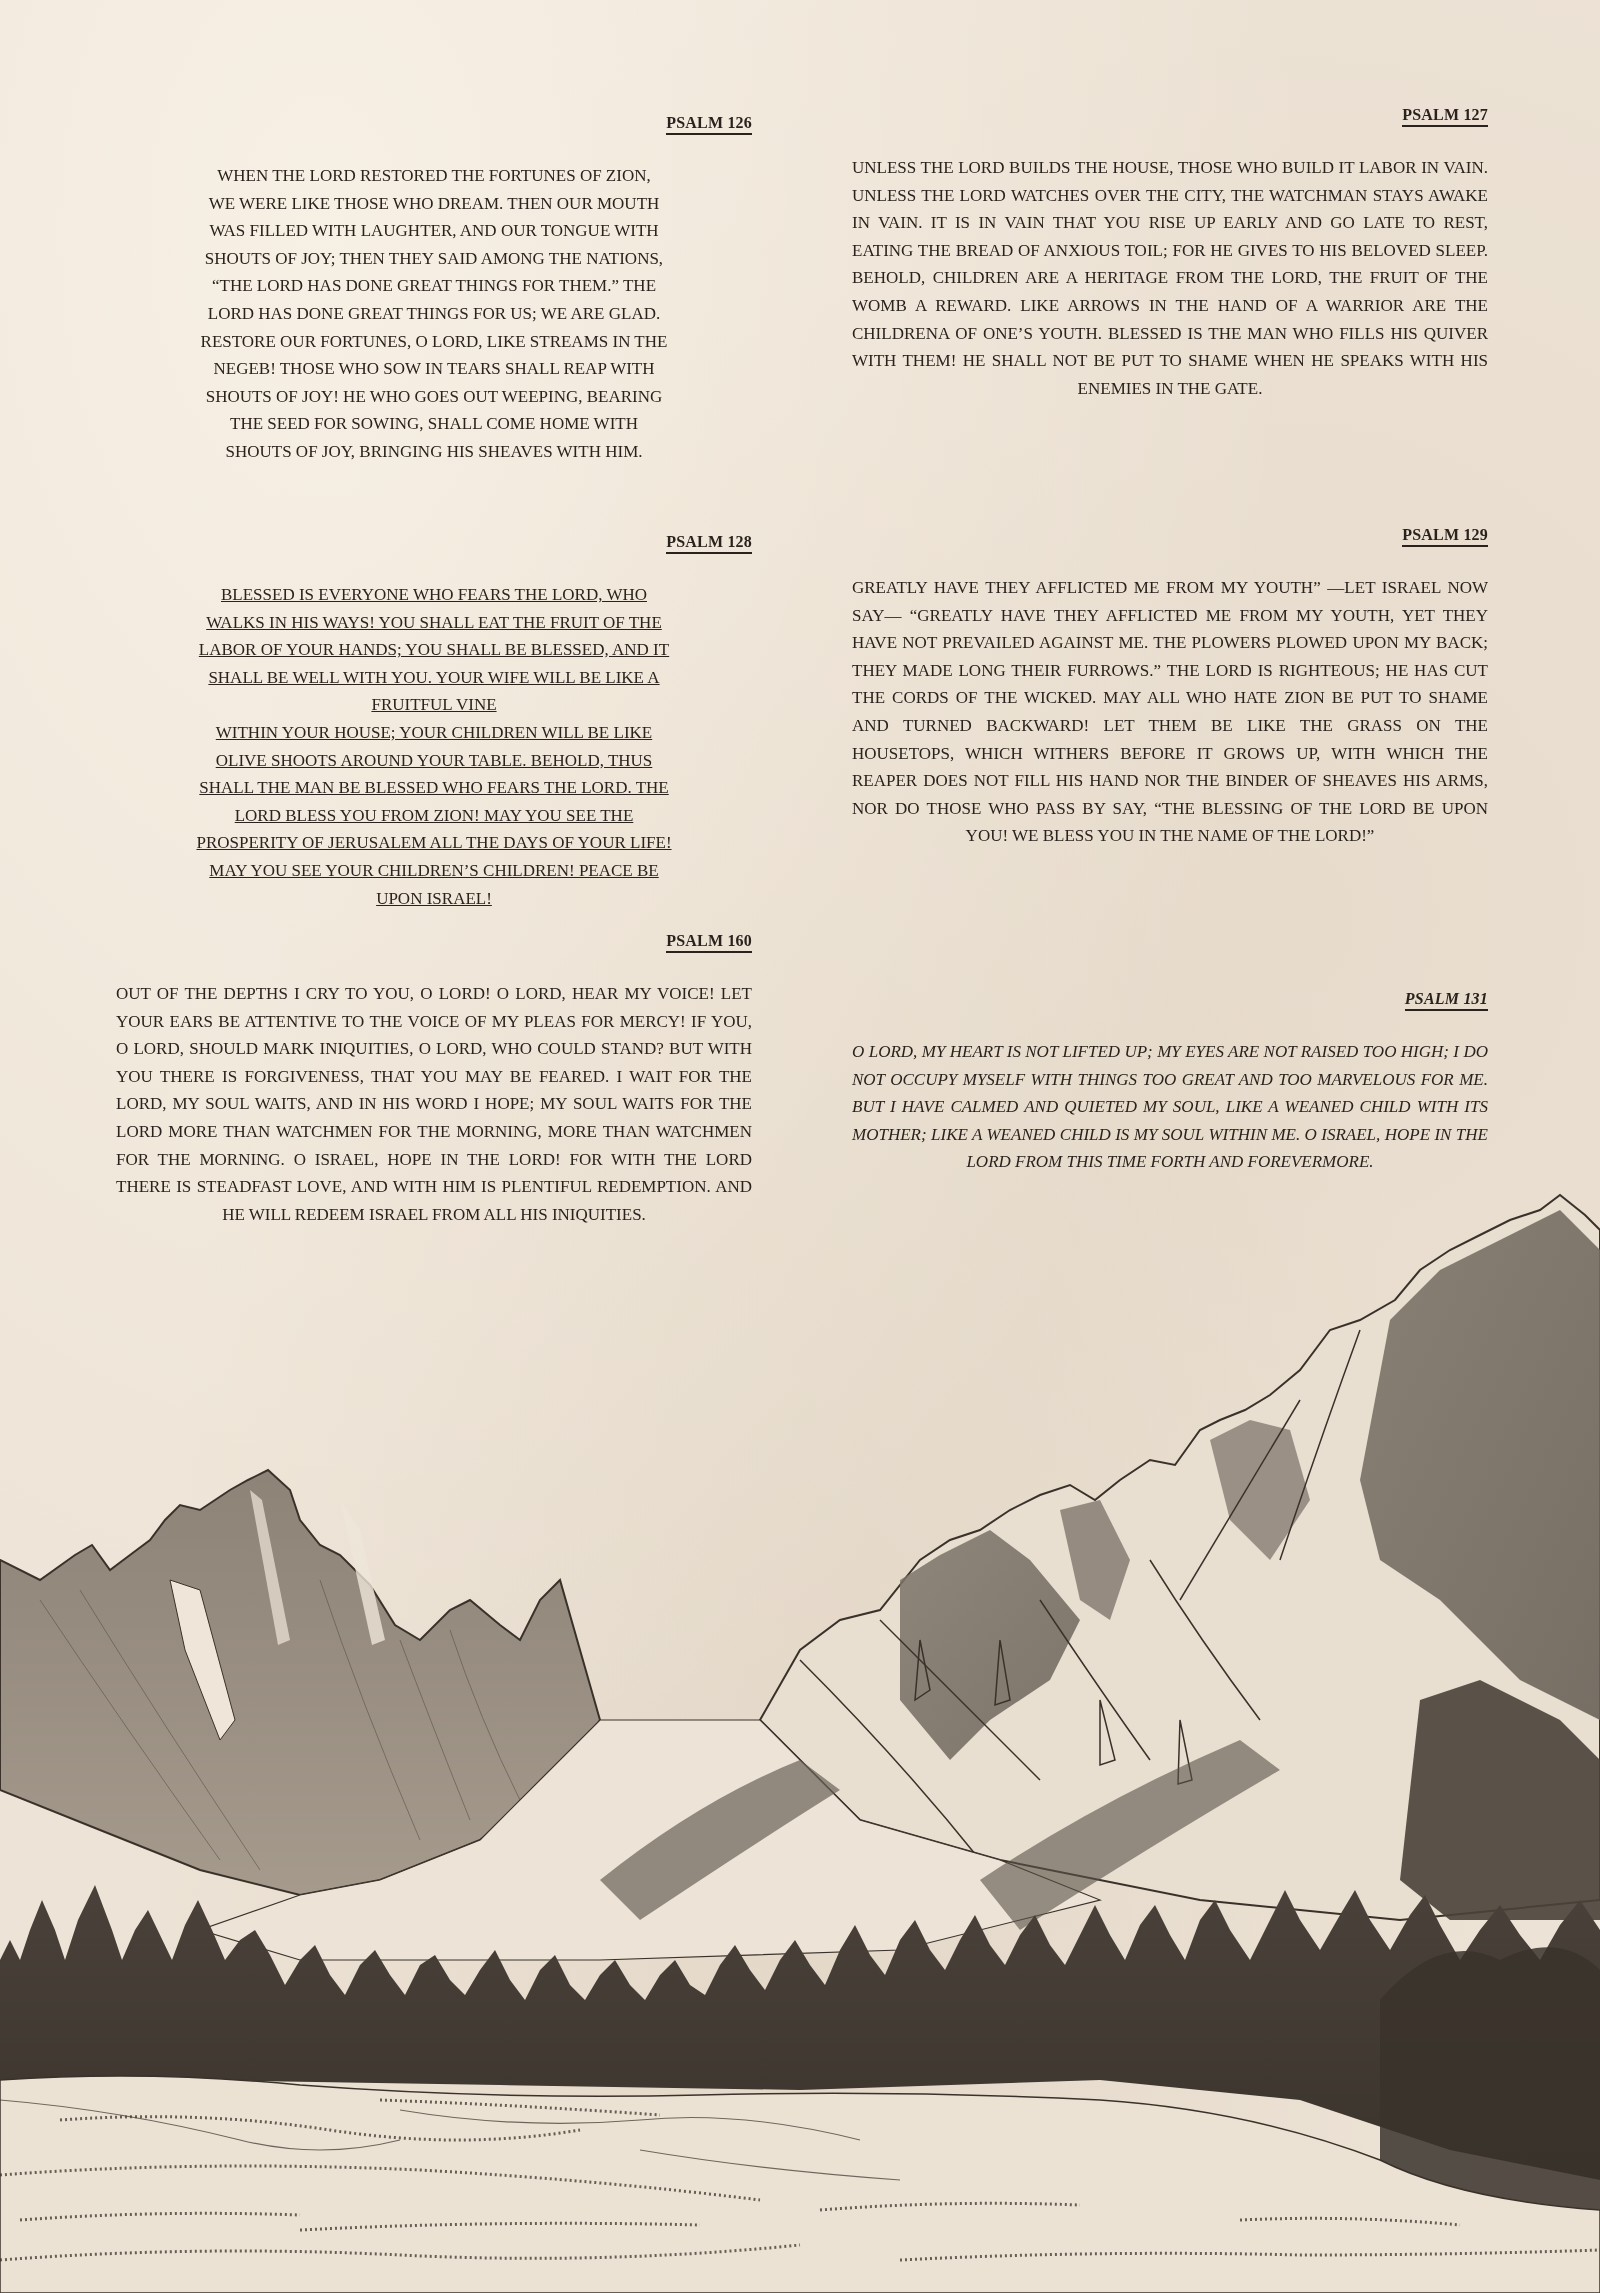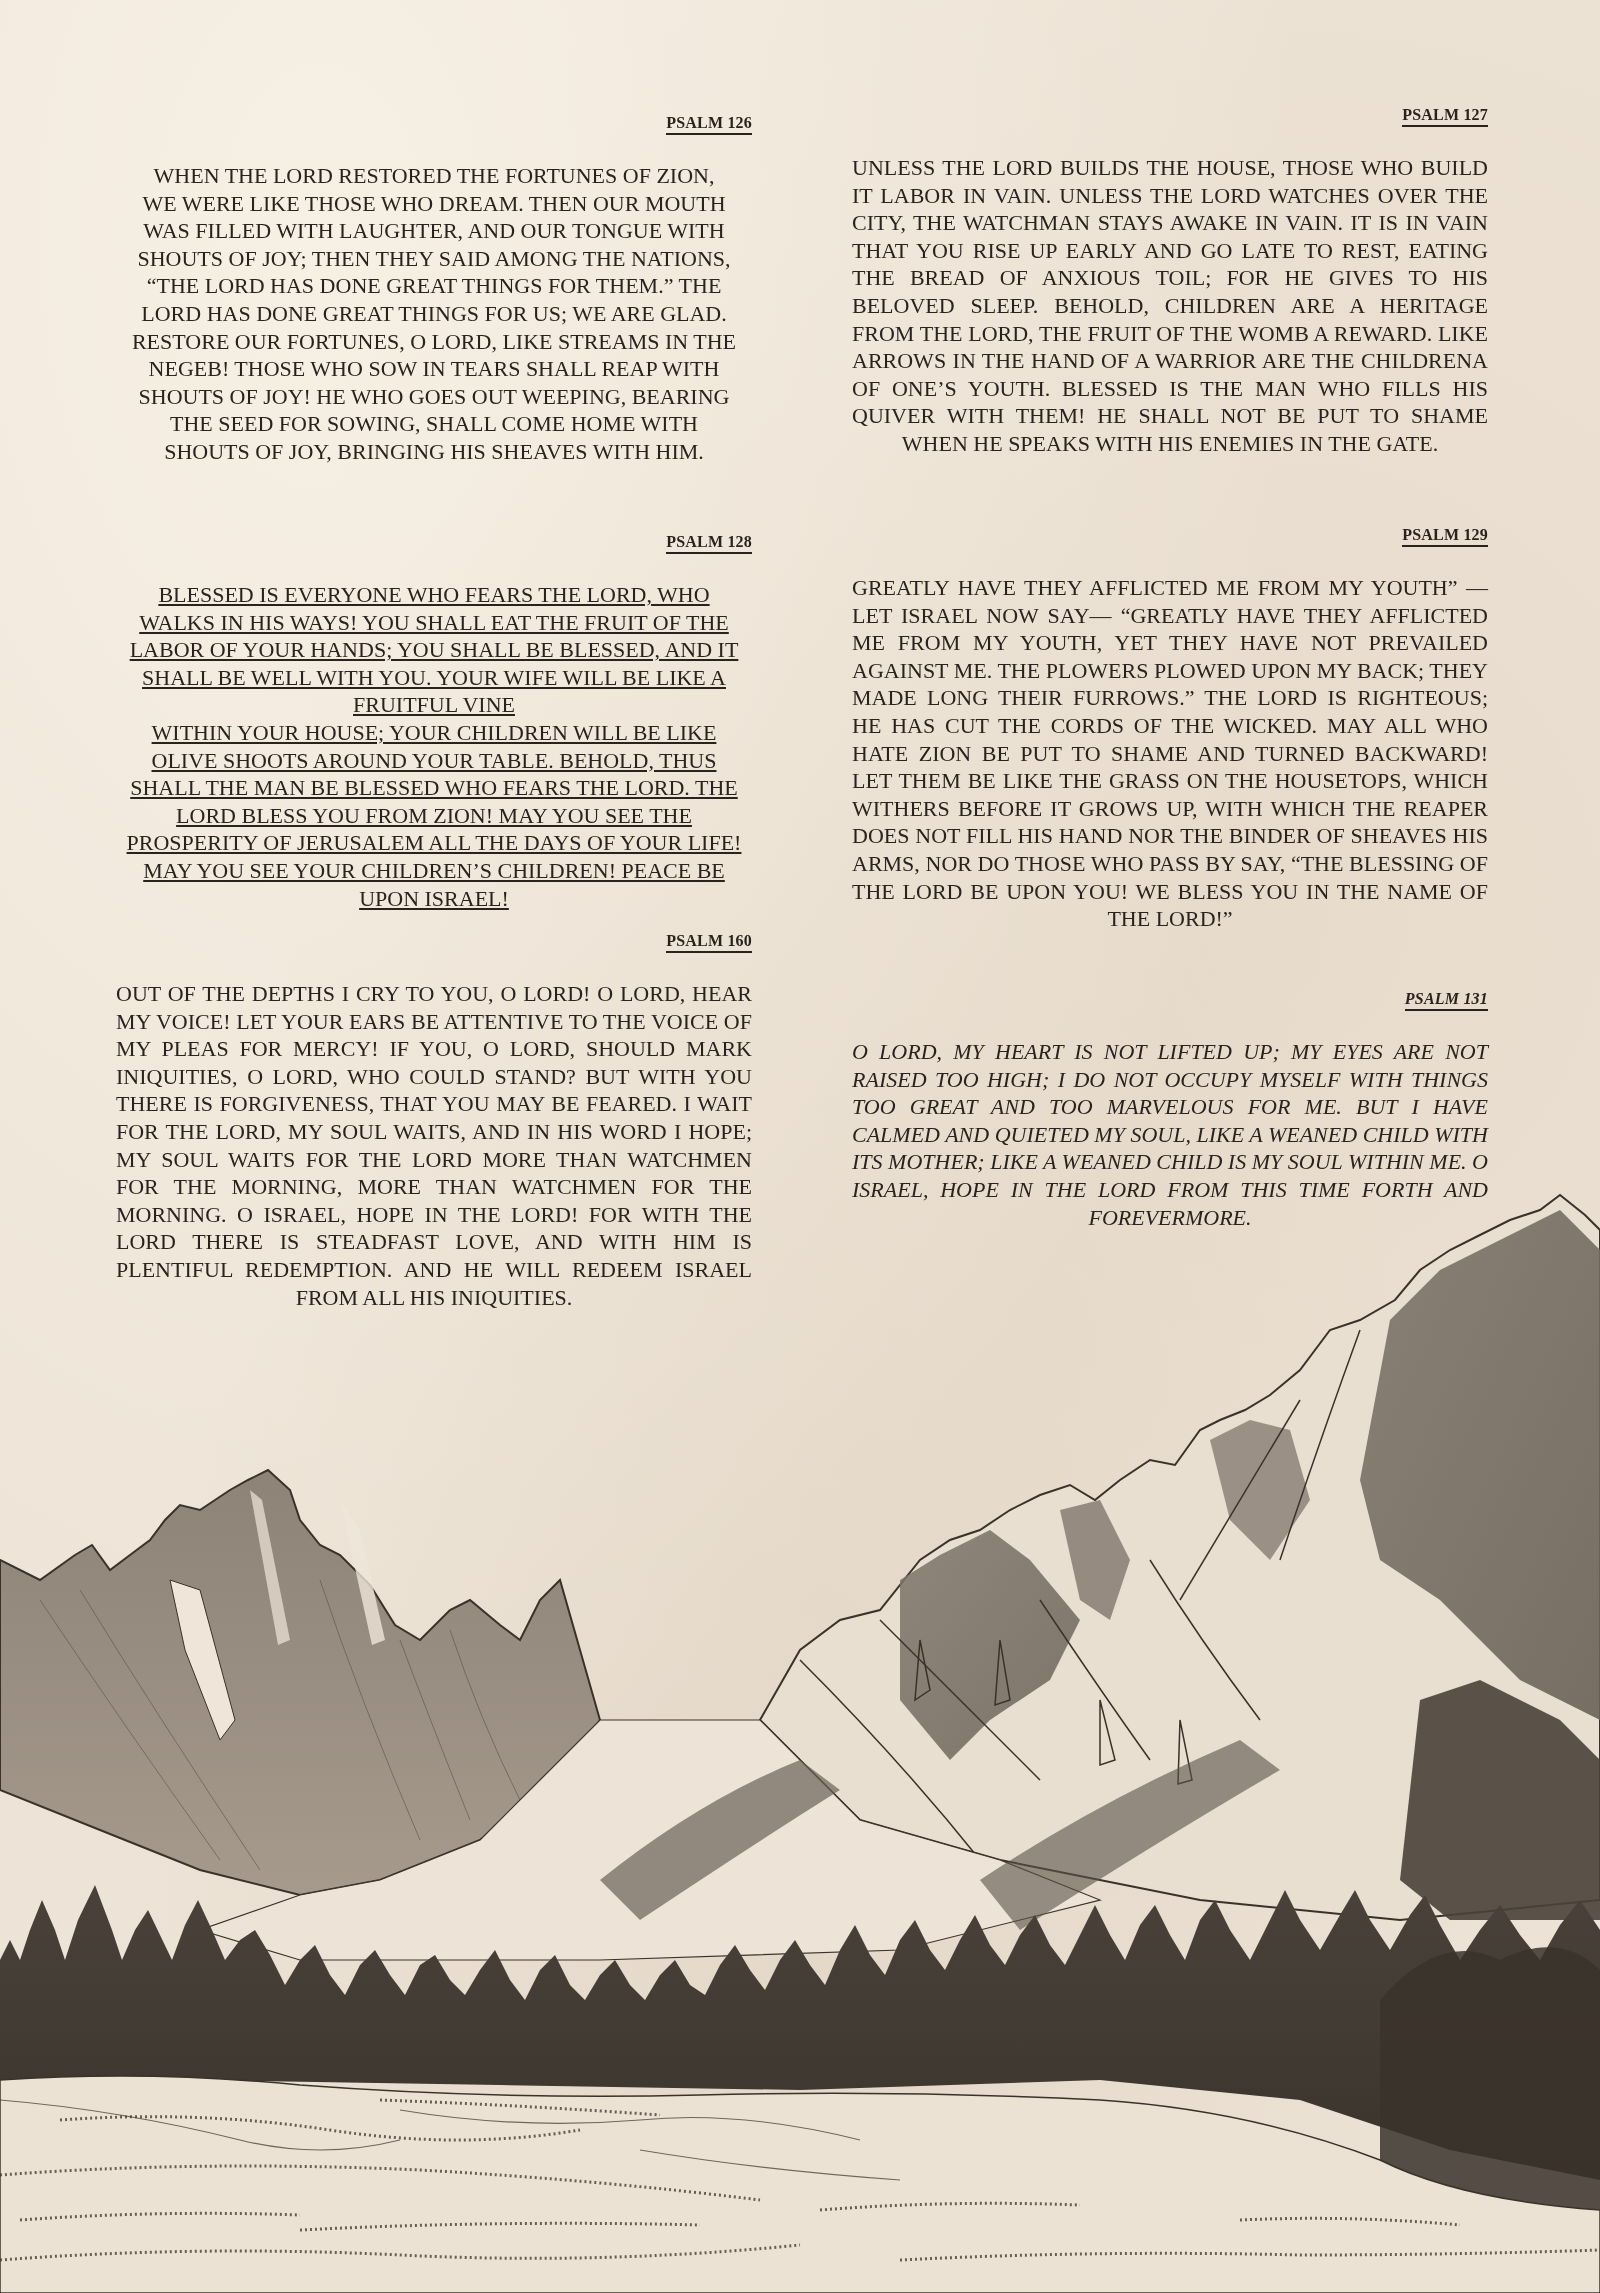--- a/index.html
+++ b/index.html
@@ -27,21 +27,21 @@
     font-size: 16px;
     letter-spacing: 0.2px;
   }
   .psalm-title span {
     display: inline-block;
     border-bottom: 2px solid #2a231d;
     padding-bottom: 1px;
   }
   .psalm-body {
     margin-top: 27px;
-    font-size: 22px;
+    font-size: 17px;
     line-height: 27.6px;
     text-transform: uppercase;
     white-space: pre-line;
   }
   .centered { text-align: center; }
   .justified { text-align: justify; text-align-last: center; }
 
   .art {
     position: absolute;
     left: 0; top: 1180px;

